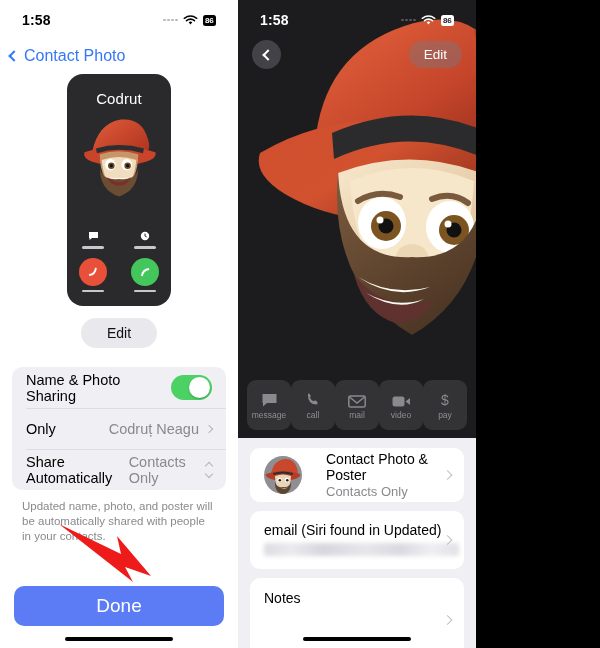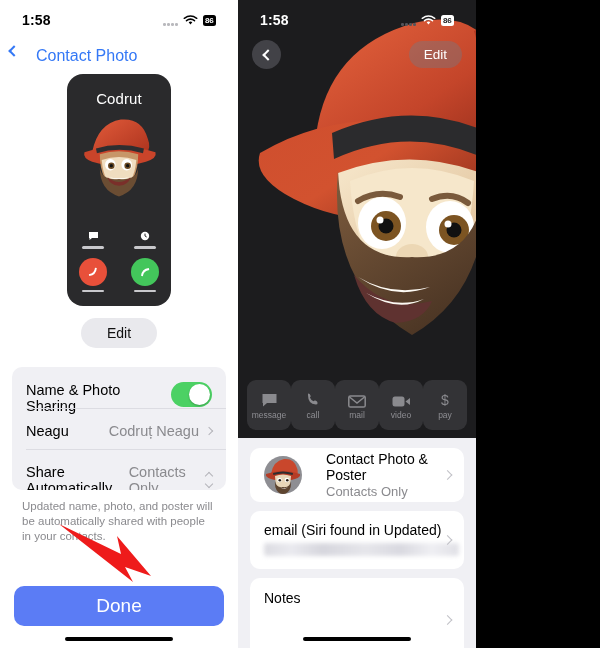--- a/index.html
+++ b/index.html
@@ -16,34 +16,34 @@
     width: 300px; height: 648px;
     background: #ffffff;
     position: relative;
     overflow: hidden;
   }
   .statusbar {
     height: 36px; display: flex; align-items: center;
     justify-content: space-between; padding: 4px 22px 0 22px;
   }
   .sb-time { font-size: 14px; font-weight: bold; letter-spacing: .2px; }
-  .sb-right { display: flex; gap: 5px; }
+  .sb-right { display: flex; align-items: center; gap: 5px; }
   .sb-dots { display: flex; gap: 1.5px; align-items: flex-end; }
   .sb-dots i { width: 2.5px; height: 2.5px; border-radius: 50%; display: block; }
   .wifi { width: 15px; height: 11px; position: relative; }
   .batt {
     font-size: 8px; font-weight: bold; color: #fff;
     border-radius: 2.5px; padding: 1px 2.5px 1px 2.5px;
     line-height: 9px; letter-spacing: -0.2px;
   }
   .left .batt { background: #000; }
   .left .sb-dots i { background: #b9b9bd; }
 
   .navbar { padding: 6px 12px 0 10px; height: 34px; display: flex; align-items: center; }
-  .backlink { display: flex; gap: 16px; color: #3478f6; font-size: 16px; cursor: pointer; }
+  .backlink { display: flex; align-items: center; gap: 4px; color: #3478f6; font-size: 16px; cursor: pointer; }
   .chev-l {
     width: 8px; height: 8px; border-left: 2.2px solid #3478f6;
     border-bottom: 2.2px solid #3478f6; transform: rotate(45deg); margin-right: 2px;
   }
 
   
   .preview-wrap { display: flex; justify-content: center; margin-top: 4px; }
   .preview {
     width: 104px; height: 232px; background: #2a2a2c;
     border-radius: 16px; position: relative; overflow: hidden;
@@ -71,22 +71,22 @@
     background: #e9e9ed; border: none; border-radius: 15px;
     padding: 7px 26px; font-size: 14px; color: #111; cursor: pointer;
     font-family: "Liberation Sans", sans-serif;
   }
 
   .group {
     margin: 19px 12px 0 12px; background: #f0f0f4;
     border-radius: 10px; overflow: hidden;
   }
   .row {
-    display: flex; align-items: flex-start; justify-content: space-between;
-    padding: 15px 14px; height: 41px; position: relative; cursor: pointer;
+    display: flex; align-items: center; justify-content: space-between;
+    padding: 0 14px; height: 41px; position: relative; cursor: pointer;
   }
   .row + .row::before {
     content: ""; position: absolute; left: 14px; right: 0; top: 0;
     height: 1px; background: #dcdce2;
   }
   .row-label { font-size: 14.5px; color: #000; }
   .row-right { display: flex; align-items: center; gap: 7px; }
   .row-val { font-size: 14.5px; color: #8a8a8e; }
   .chev-r {
     width: 6px; height: 6px; border-right: 1.7px solid #b4b4ba;
@@ -302,21 +302,21 @@
     <div class="editbtn-wrap">
       <button class="editbtn">Edit</button>
     </div>
 
     <div class="group">
       <div class="row">
         <span class="row-label">Name &amp; Photo Sharing</span>
         <span class="toggle"></span>
       </div>
       <div class="row">
-        <span class="row-label">Neagu</span>
+        <span class="row-label">Only</span>
         <span class="row-right">
           <span class="row-val">Codruț Neagu</span>
           <span class="chev-r"></span>
         </span>
       </div>
       <div class="row">
         <span class="row-label">Share Automatically</span>
         <span class="row-right">
           <span class="row-val">Contacts Only</span>
           <span class="chev-ud">

